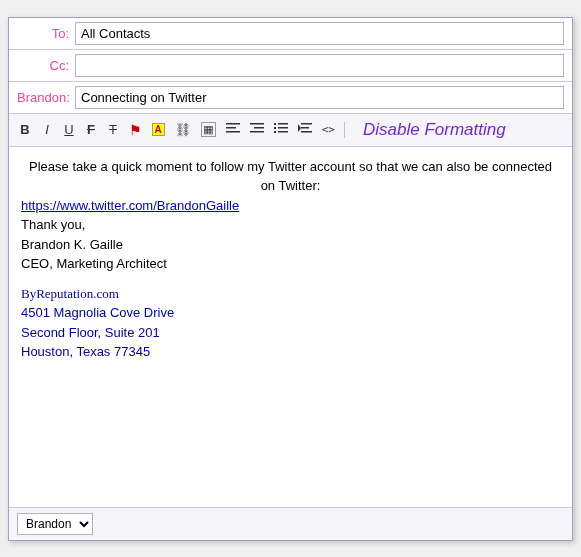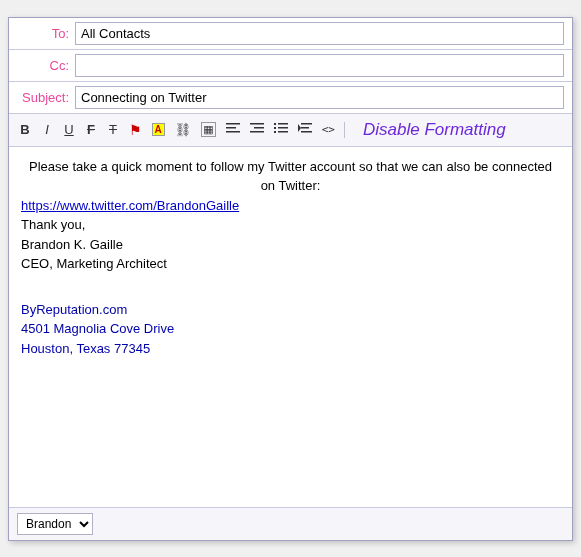--- a/index.html
+++ b/index.html
@@ -134,21 +134,21 @@
     <span class="field-label">To:</span>
     <input class="field-input" type="text" value="All Contacts" style="">
   </div>
 
   <div class="field-row">
     <span class="field-label">Cc:</span>
     <input class="field-input" type="text" value="" style="">
   </div>
 
   <div class="field-row">
-    <span class="field-label">Subject:</span>
+    <span class="field-label">Brandon:</span>
     <input class="field-input" type="text" value="Connecting on Twitter" style="">
   </div>
 
   <div class="toolbar">
     <button class="toolbar-btn bold">B</button>
     <button class="toolbar-btn italic">I</button>
     <button class="toolbar-btn underline">U</button>
     <button class="toolbar-btn" style="text-decoration: line-through; font-weight: bold;">F</button>
     <button class="toolbar-btn" style="text-decoration: line-through;">T</button>
     <button class="toolbar-btn">
@@ -219,25 +219,28 @@
     </p>
     <p class="body-para" style="">
       <span>Thank you,</span>
     </p>
     <p class="body-para" style="">
       <span>Brandon K. Gaille</span>
     </p>
     <p class="body-para">
       <span>CEO, Marketing Architect</span>
     </p>
-    <p class="body-para" style="margin-top:26px;">
+    <p class="body-para" style="margin-top:10px;font-family:Liberation Serif, serif;">
       <span class="body-signature-address">ByReputation.com</span>
     </p>
     <p class="body-para body-signature-address">
       <span>4501 Magnolia Cove Drive</span>
+    </p>
+    <p class="body-para body-signature-address">
+      <span>Second Floor, Suite 201</span>
     </p>
     <p class="body-para body-signature-address">
       <span>Houston, Texas 77345</span>
     </p>
   </div>
 
   <div class="footer-bar">
     <select class="footer-select">
       <option>Brandon</option>
     </select>

